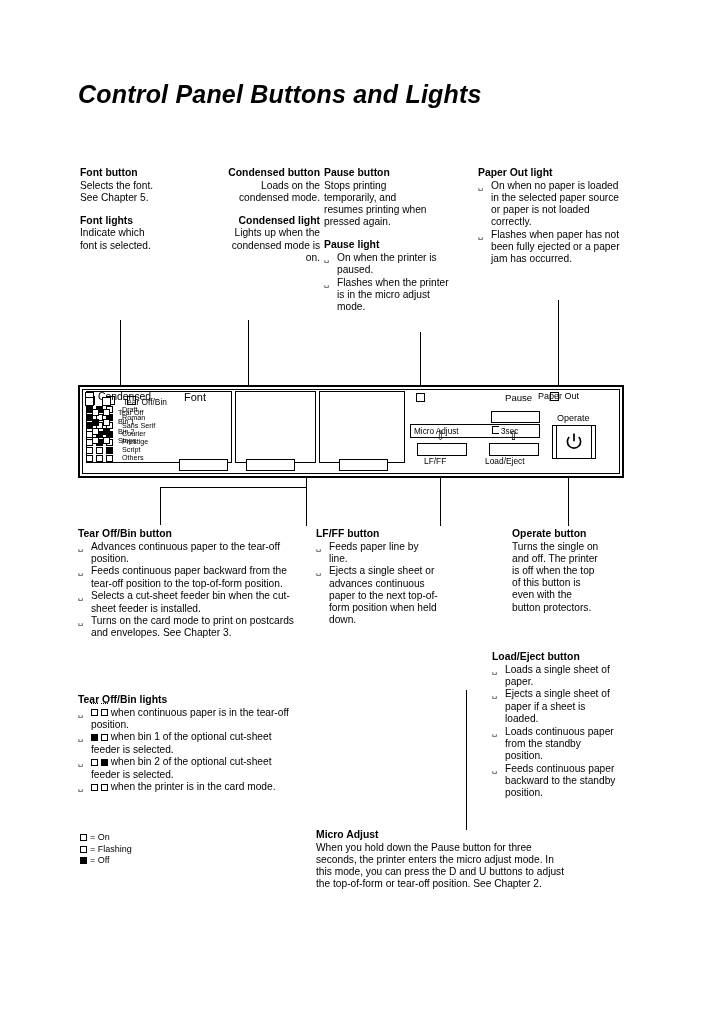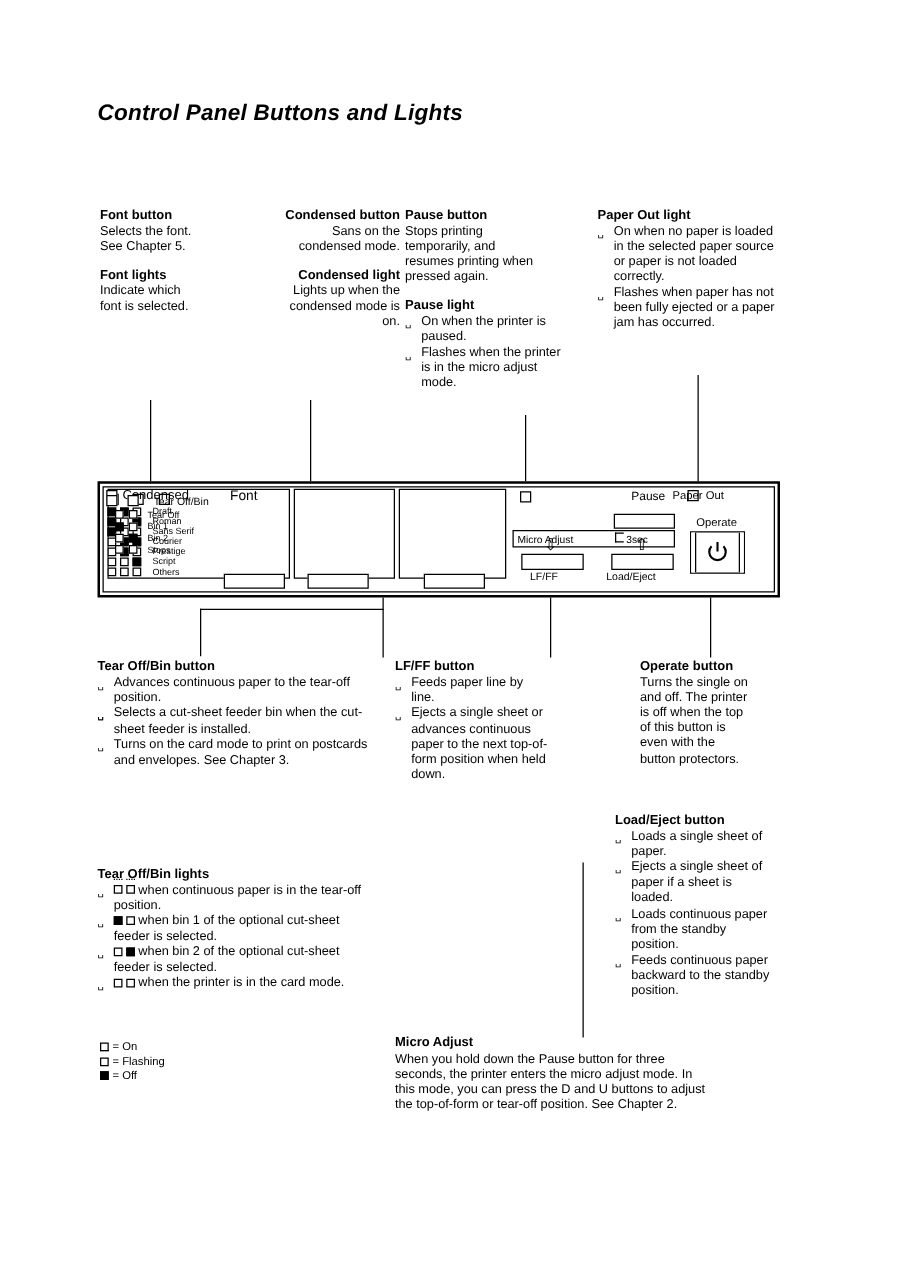--- a/index.html
+++ b/index.html
@@ -13,21 +13,21 @@
     position: relative;
     overflow: hidden;
   }
   .page { position: absolute; inset: 0; }
 
   
   .page-title {
     position: absolute;
     left: 78px;
     top: 80px;
-    font-size: 18px;
+    font-size: 25px;
     font-weight: bold;
     font-style: italic;
     letter-spacing: 0.2px;
     white-space: nowrap;
     text-align: right;
   }
 
   
   .callout { position: absolute; font-size: 10.2px; line-height: 12.2px; }
   .callout h4 {
@@ -201,21 +201,21 @@
     <p>Selects the font.</p>
     <p>See Chapter 5.</p>
     <div class="gap"></div>
     <h4>Font lights</h4>
     <p>Indicate which</p>
     <p>font is selected.</p>
   </div>
 
   <div class="callout" style="left:202px; top:166px; width:118px;text-align:right;">
     <h4>Condensed button</h4>
-    <p>Sans on the</p>
+    <p>Loads on the</p>
     <p>condensed mode.</p>
     <div class="gap"></div>
     <h4>Condensed light</h4>
     <p>Lights up when the</p>
     <p>condensed mode is</p>
     <p>on.</p>
   </div>
 
   <div class="callout" style="left:324px; top:166px; width:132px;">
     <h4>Pause button</h4>
@@ -317,21 +317,21 @@
   <div class="hline" style="left:160px; top:487px; width:147px;"></div>
   <div class="vline" style="left:160px; top:487px; height:38px;"></div>
   <div class="vline" style="left:440px; top:478px; height:48px;"></div>
   <div class="vline" style="left:568px; top:478px; height:48px;"></div>
   <div class="vline" style="left:466px; top:690px; height:140px;"></div>
 
   <div class="callout" style="left:78px; top:527px; width:225px;">
     <h4>Tear Off/Bin button</h4>
     <ul class="bullets">
       <li><span class="bul">␣</span><span>Advances continuous paper to the tear-off position.</span></li>
-      <li><span class="bul">␣</span></li>
+      <li><span class="bul">␣</span><span>Feeds continuous paper backward from the tear-off position to the top-of-form position.</span></li>
       <li><span class="bul">␣</span><span>Selects a cut-sheet feeder bin when the cut-sheet feeder is installed.</span></li>
       <li><span class="bul">␣</span><span>Turns on the card mode to print on postcards and envelopes. See Chapter 3.</span></li>
     </ul>
   </div>
 
   <div class="callout" style="left:78px; top:693px; width:225px;">
     <h4>Tear Off/Bin lights</h4>
     <ul class="bullets">
       <li>
         <span class="bul">␣</span>

